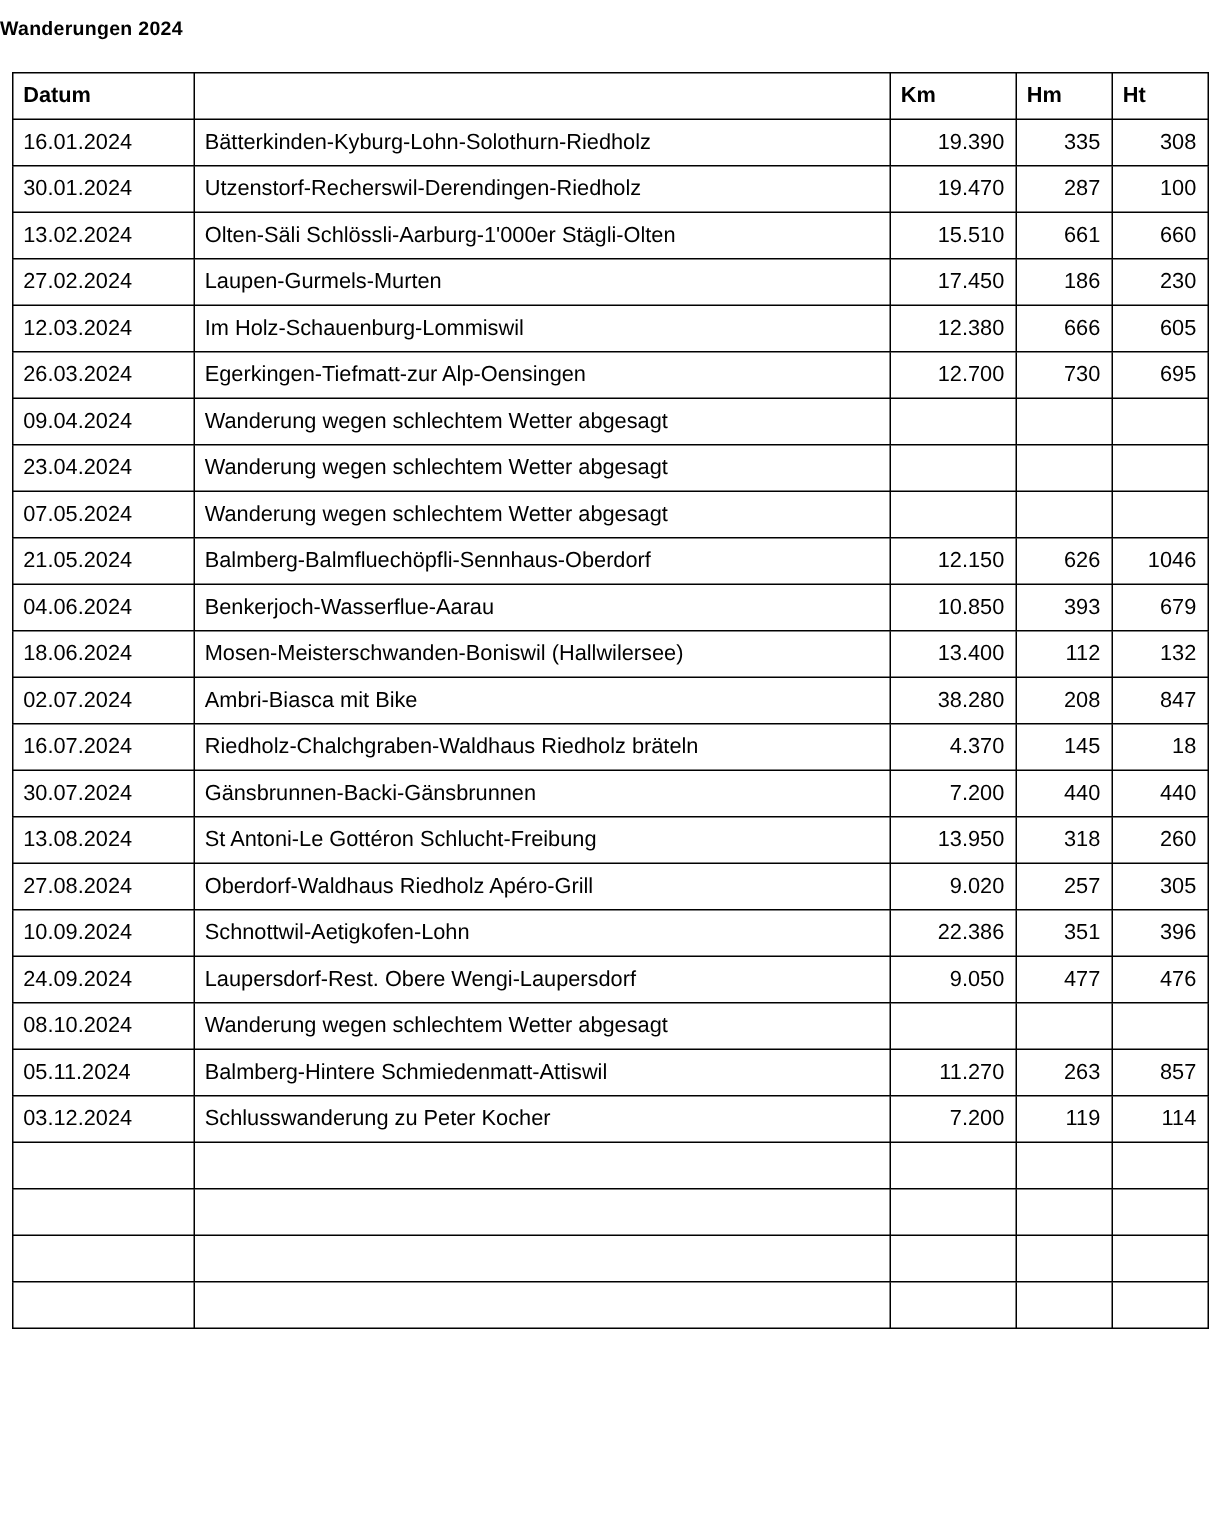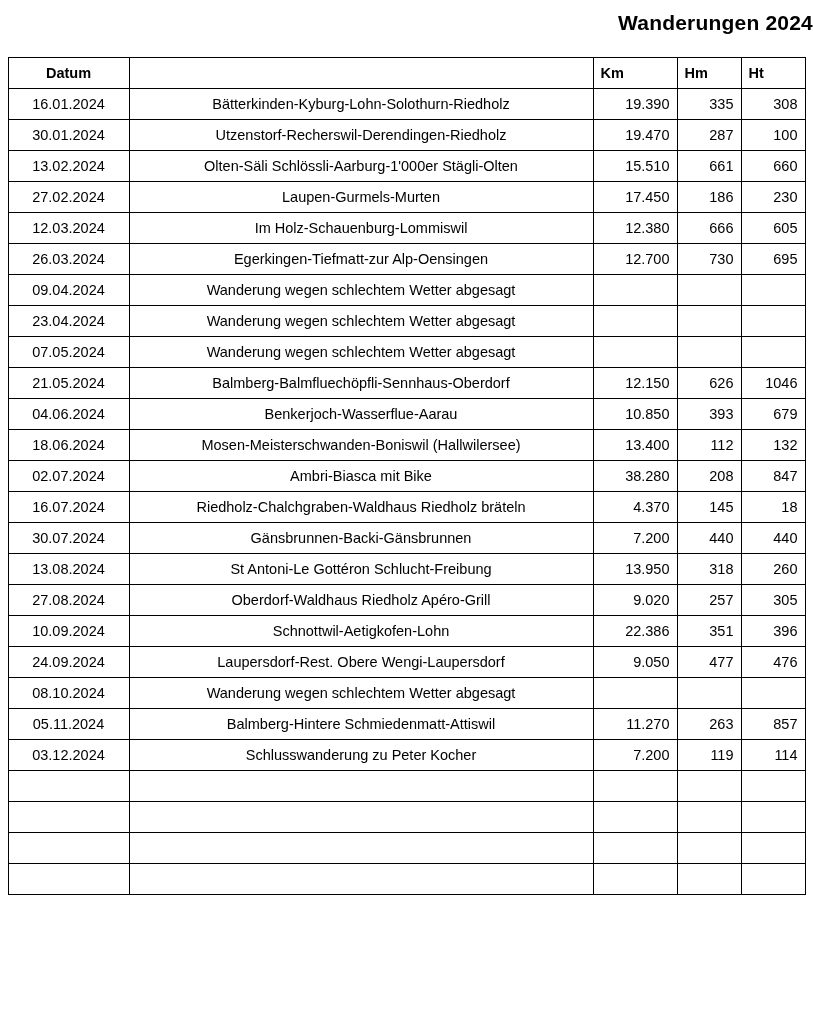--- a/index.html
+++ b/index.html
@@ -14,22 +14,22 @@
     color: #000000;
     overflow: hidden;
   }
   .page {
     width: 813px;
     height: 1024px;
     position: relative;
     box-sizing: border-box;
   }
   .doc-title {
-    text-align: right;
-    font-size: 21px;
+    text-align: left;
+    font-size: 13px;
     font-weight: bold;
     padding-top: 11px;
     padding-bottom: 0;
     letter-spacing: 0.2px;
   }
   table.hikes {
     border-collapse: collapse;
     margin: 0 auto;
     margin-top: 22px;
     width: 797px;
@@ -47,21 +47,21 @@
   }
   col.c-date  { width: 121px; }
   col.c-desc  { width: 464px; }
   col.c-km    { width: 84px; }
   col.c-hm    { width: 64px; }
   col.c-ht    { width: 64px; }
 
   .hdr td { font-weight: bold; }
   .num { text-align: right; }
   .hdr .num { text-align: left; }
-  .left { text-align: center; margin-left: 12px; }
+  .left { text-align: left; margin-left: 12px; }
   .empty-row td { height: 31px; }
   .total-row td { height: 31px; }
 </style>
 </head>
 <body>
 
 <div class="page">
 
   <div class="doc-title">Wanderungen 2024</div>
 

